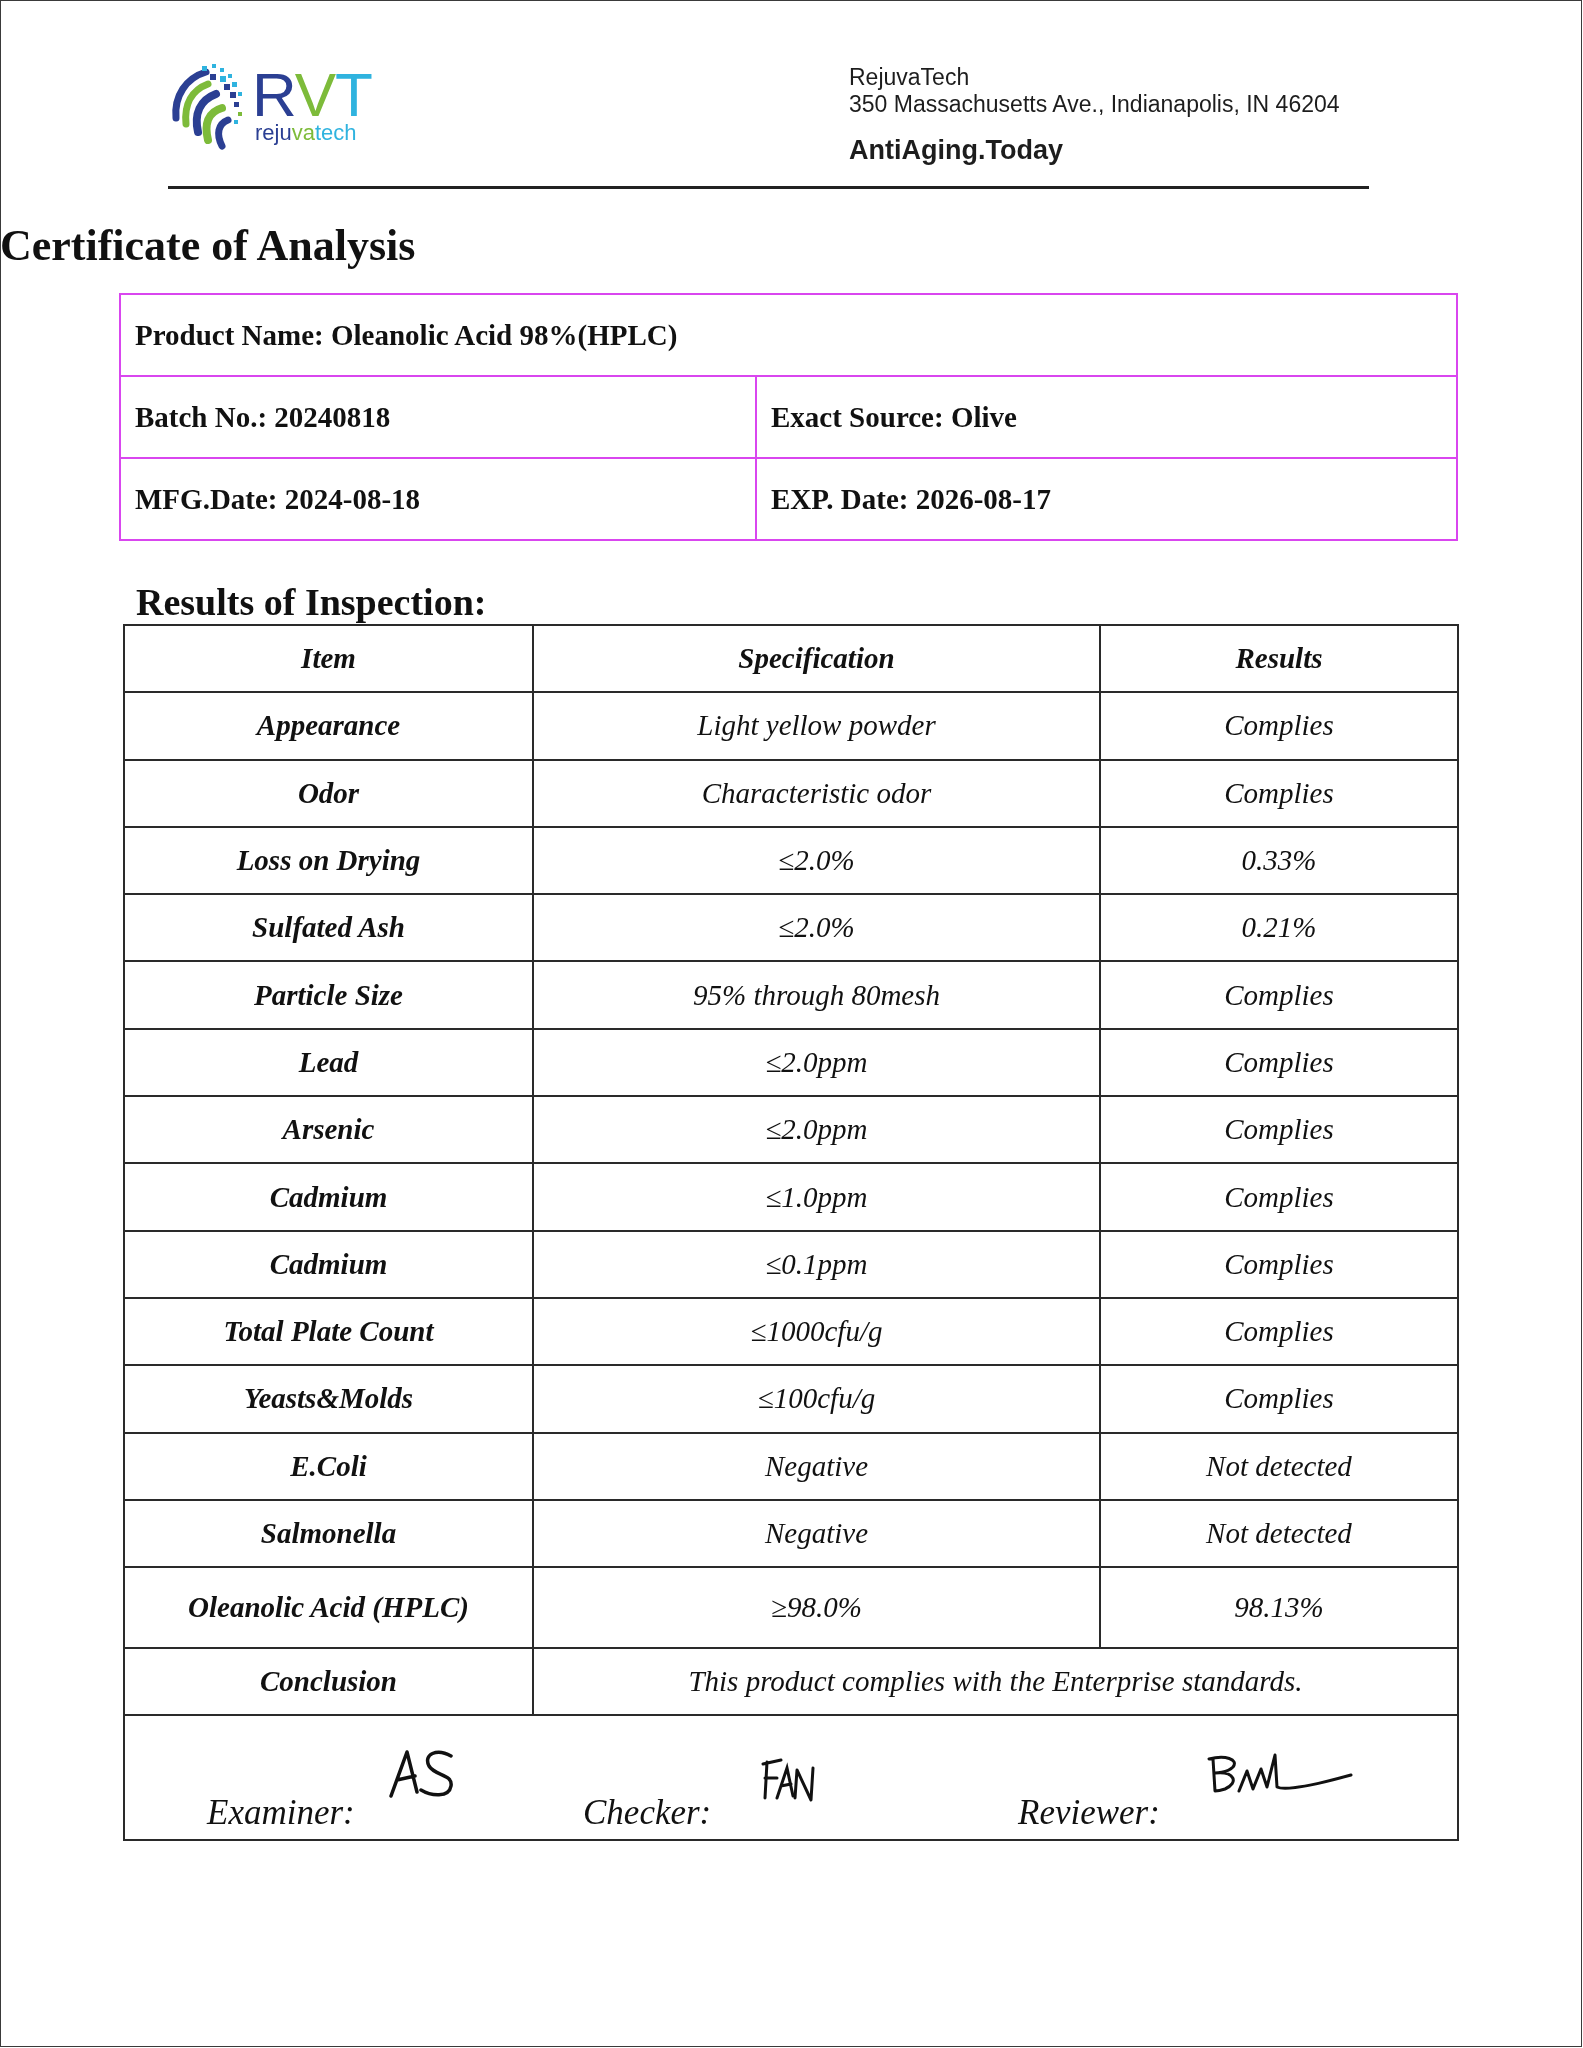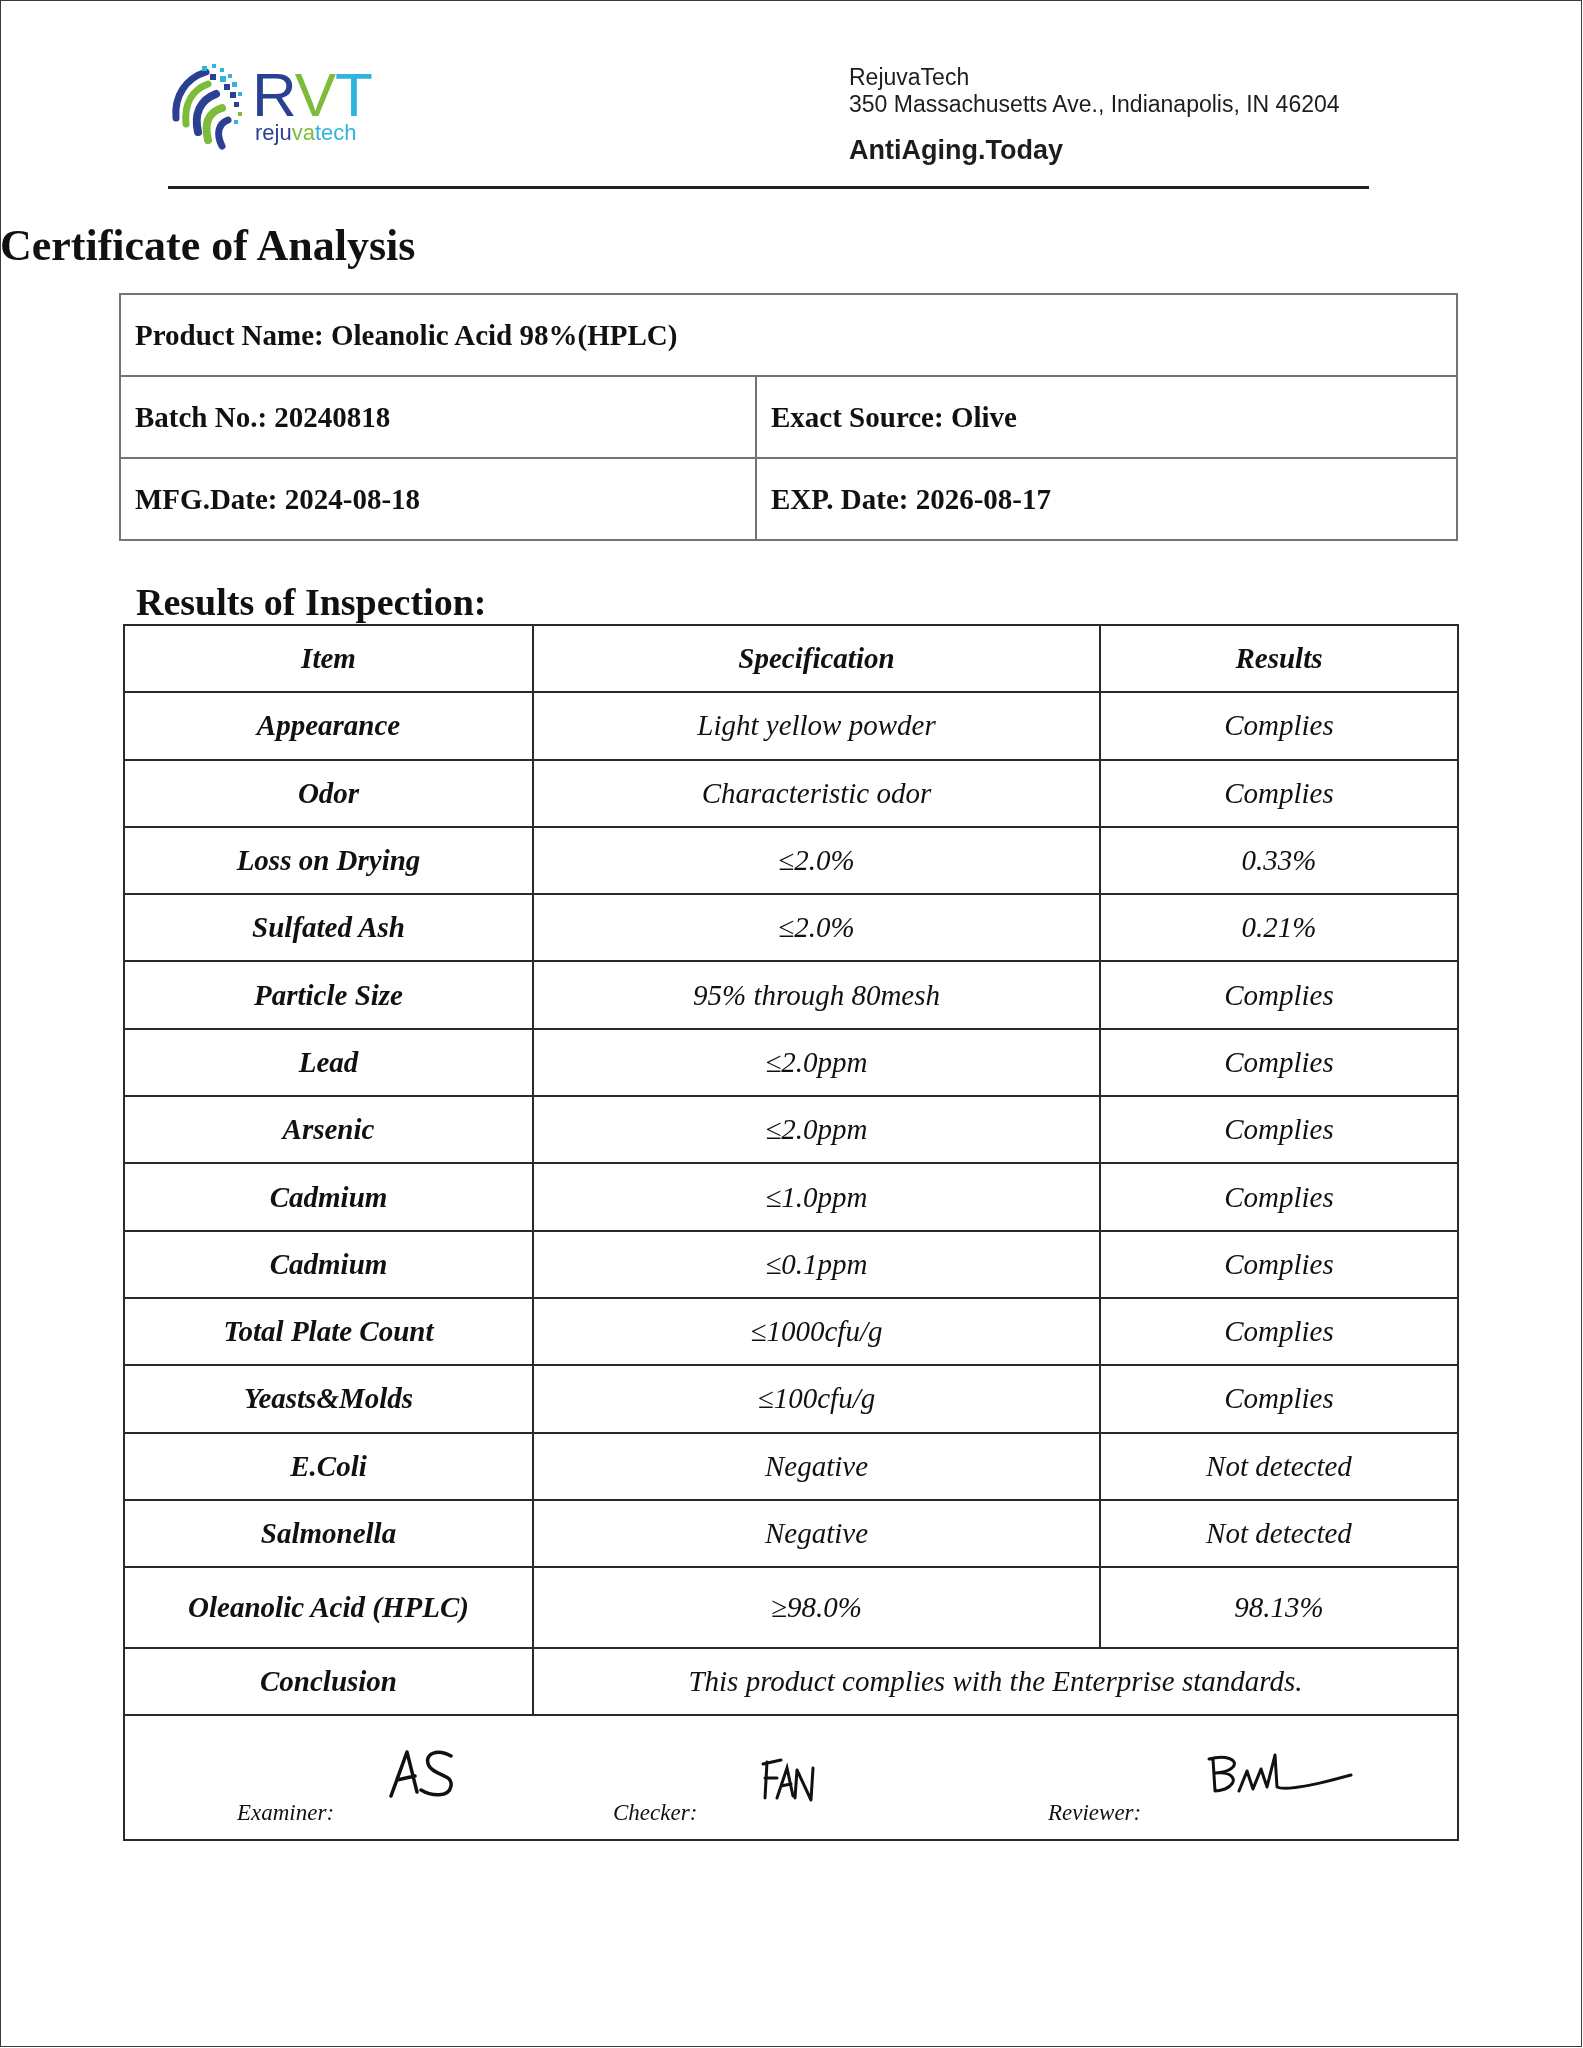--- a/index.html
+++ b/index.html
@@ -22,37 +22,37 @@
   
   .addr { position: absolute; left: 849px; top: 64px; font-family: "Liberation Sans", "DejaVu Sans", sans-serif; color: #1d1d1d; }
   .addr .line { font-size: 23px; line-height: 27px; }
   .addr .site { font-size: 27px; font-weight: bold; margin-top: 16px; line-height: 32px; }
   .header-rule { position: absolute; left: 168px; top: 186px; width: 1201px; height: 3px; background: #222; }
 
   .doc-title { position: absolute; left: 0; width: 1548px; top: 218px; text-align: left; font-size: 44px; font-weight: bold; line-height: 56px; }
 
   
   .info-table { position: absolute; left: 119px; top: 293px; width: 1339px; border-collapse: collapse; }
-  .info-table td { border: 2px solid #737373; height: 82px; padding: 0 0 0 14px; font-size: 29px; font-weight: bold; vertical-align: middle; }
+  .info-table td { border: 2px solid #d946ef; height: 82px; padding: 0 0 0 14px; font-size: 29px; font-weight: bold; vertical-align: middle; }
   .info-table td.left { width: 636px; }
 
   .section-title { position: absolute; left: 136px; top: 578px; font-size: 38px; font-weight: bold; line-height: 48px; }
 
   
   .res-table { position: absolute; left: 123px; top: 624px; width: 1336px; border-collapse: collapse; }
   .res-table td, .res-table th { border: 2px solid #2a2a2a; text-align: center; vertical-align: middle; font-size: 29px; height: 67.3px; padding: 0; font-style: italic; }
   .res-table th { font-weight: bold; }
   .res-table td.item { font-weight: bold; width: 409px; }
   .res-table td.spec { width: 567px; font-weight: normal; }
   .res-table td.res { font-weight: normal; }
   .res-table tr.tall td { height: 81px; }
   .res-table tr.sign td { height: 123px; position: relative; text-align: left; }
 
   .sign-area { position: relative; width: 100%; height: 123px; }
-  .sign-label { position: absolute; top: 80px; font-size: 23px; font-weight: normal; line-height: 34px; margin-left: 30px; }
+  .sign-label { position: absolute; top: 80px; font-size: 35px; font-weight: normal; line-height: 34px; }
   .sig { position: absolute; }
 </style>
 </head>
 <body>
 
 <div class="page-frame"></div>
 
 <div class="logo">
   <svg width="82" height="92" viewBox="0 0 82 92">
 

